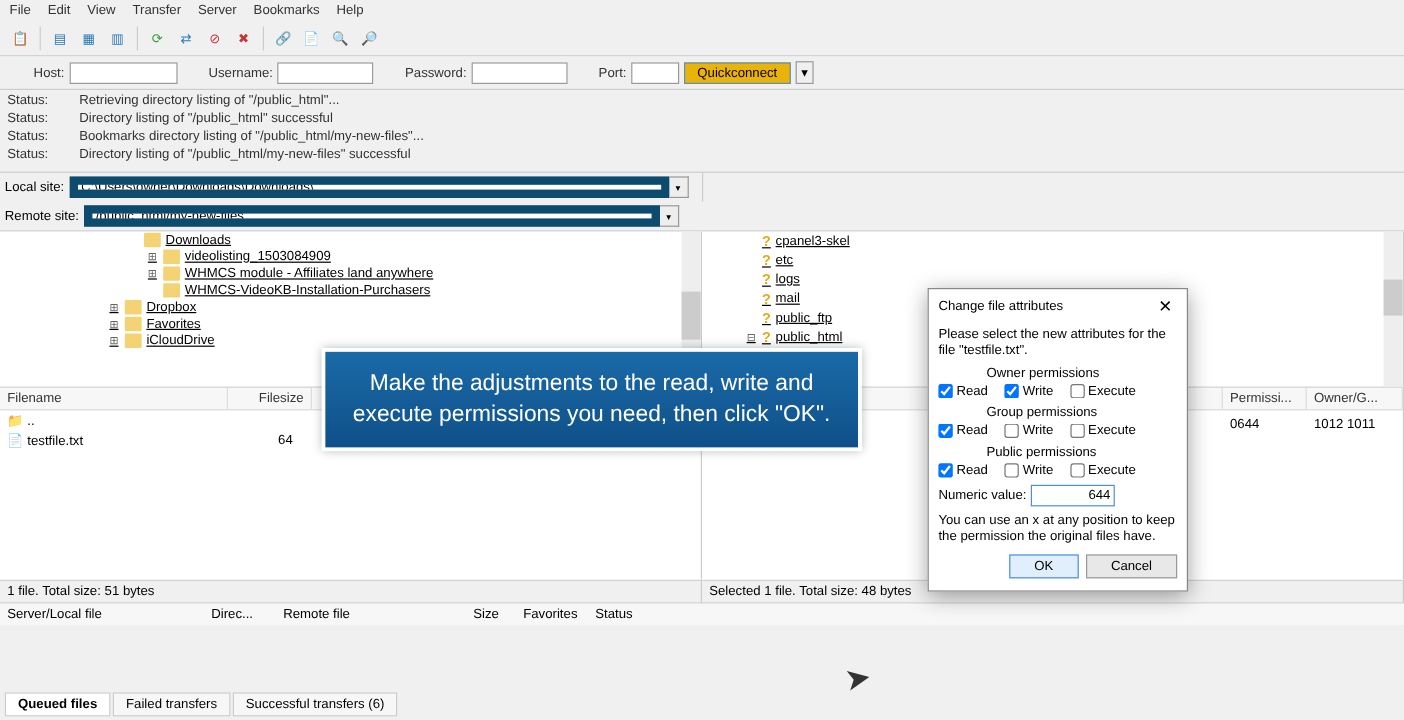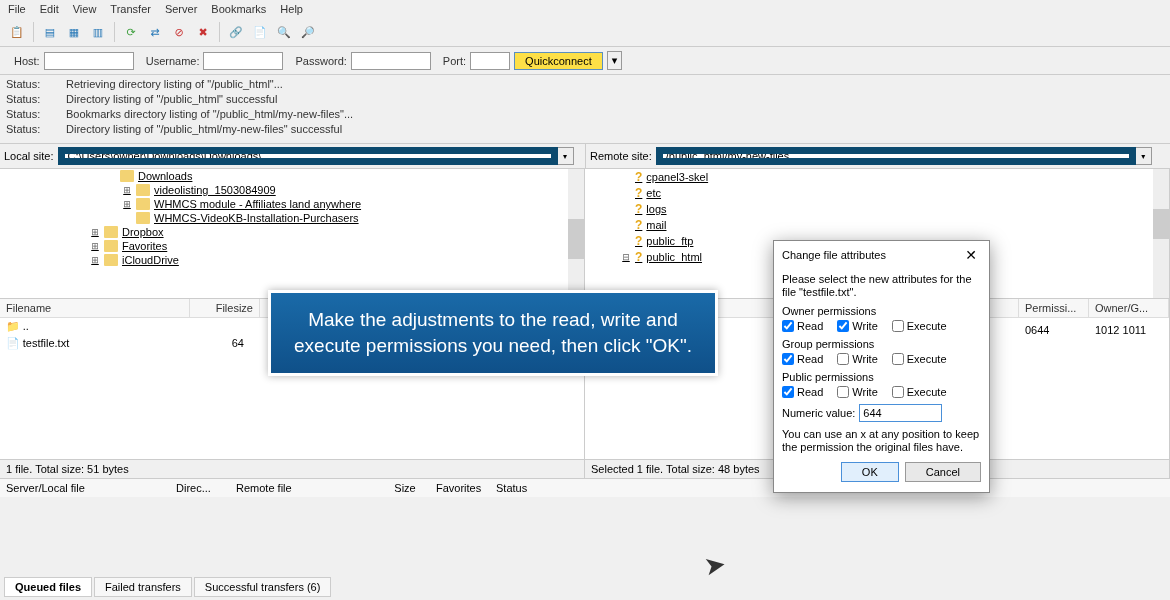--- a/index.html
+++ b/index.html
@@ -6,30 +6,30 @@
 body { background: #f0f0f0; width: 1170px; height: 600px; overflow: hidden; position: relative; }
 
 .menubar { display: flex; gap: 14px; padding: 3px 8px; background: #f0f0f0; }
 .menubar span { color: #333; cursor: default; }
 
 .toolbar { display: flex; gap: 2px; padding: 3px 6px; background: #f0f0f0; border-bottom: 1px solid #ccc; align-items: center; }
 .tb-btn { width: 22px; height: 22px; display: flex; align-items: center; justify-content: center; border: 1px solid transparent; }
 .tb-sep { width: 1px; height: 20px; background: #ccc; margin: 0 3px; }
 
 .connbar { display: flex; align-items: center; gap: 4px; padding: 4px 6px; background: #f0f0f0; border-bottom: 1px solid #ccc; }
-.connbar label { color: #333; margin-left: 8px; }
+.connbar label { color: #333; margin-left: 22px; }
 .connbar input { border: 1px solid #999; height: 18px; padding: 0 3px; background: #fff; }
-.qc-btn { background: #fde047; border: 1px solid #5a8fc0; padding: 2px 10px; }
+.qc-btn { background: #eab308; border: 1px solid #5a8fc0; padding: 2px 10px; }
 .qc-drop { border: 1px solid #999; padding: 2px 4px; background: #f0f0f0; }
 
 .statuslog { background: #f0f0f0; padding: 2px 6px 6px 6px; border-bottom: 1px solid #ccc; }
 .statuslog div { color: #333; line-height: 15px; }
 .statuslog .lbl { display: inline-block; width: 60px; }
 
-.sitesrow { display: flex; border-bottom: 1px solid #ccc; }
+.sitesrow { display: flex; border-bottom: 1px solid #ccc; flex-direction: column; }
 .sitebox { display: flex; align-items: center; padding: 3px 4px; }
 .sitebox label { margin-right: 4px; }
 .sitebox .pathinput { border: 7px solid #0c4a6e; height: 18px; padding: 0 3px; background: #fff; }
 .sitebox.left .pathinput { width: 500px; }
 .sitebox.right .pathinput { width: 480px; }
 .dd { width: 16px; height: 18px; border: 1px solid #999; border-left: none; background: #eee; display: flex; align-items: center; justify-content: center; font-size: 8px; }
 
 .splitarea { display: flex; height: 130px; border-bottom: 1px solid #ccc; position: relative; text-decoration: underline; }
 .pane { flex: 1; background: #fff; border-right: 1px solid #ccc; overflow: hidden; position: relative; padding-left: 6px; }
 .treeitem { display: flex; align-items: center; gap: 4px; padding: 1px 0; }
@@ -58,26 +58,26 @@
 .tab.active { background: #fff; font-weight: bold; }
 
 .tutorial-overlay { position: absolute; top: 290px; left: 268px; width: 450px; background: linear-gradient(#1a6aa8, #0f5089); border: 3px solid #fff; box-shadow: 0 0 8px rgba(0,0,0,0.3); padding: 14px 18px; color: #fff; font-size: 19px; text-align: center; line-height: 26px; }
 
 .dialog { position: absolute; top: 240px; left: 773px; width: 217px; background: #fff; border: 1px solid #888; box-shadow: 0 4px 18px rgba(0,0,0,0.4); }
 .dlg-title { display: flex; justify-content: space-between; align-items: center; padding: 6px 8px; font-size: 12px; }
 .dlg-close { font-size: 14px; padding: 0 4px; }
 .dlg-body { padding: 4px 8px 10px 8px; font-size: 11px; }
 .dlg-body .desc { margin-bottom: 6px; line-height: 13px; }
 .permgroup { margin-bottom: 6px; }
-.permgroup .pg-title { margin-bottom: 3px; }
+.permgroup .pg-title { margin-bottom: 3px; margin-left: 40px; }
 .permrow { display: flex; gap: 14px; }
 .permrow label { display: flex; align-items: center; gap: 3px; }
 .permrow input { width: 12px; height: 12px; }
 .numrow { display: flex; align-items: center; gap: 4px; margin: 6px 0; }
-.numrow input { border: 1px solid #4a90d9; width: 83px; height: 18px; padding: 0 3px; }
+.numrow input { border: 1px solid #4a90d9; width: 70px; height: 18px; padding: 0 3px; text-align: right; }
 .hint { font-size: 11px; line-height: 13px; margin-bottom: 8px; }
 .dlg-btns { display: flex; justify-content: flex-end; gap: 6px; }
 .dlg-btns button { padding: 3px 20px; border: 1px solid #999; background: #e8e8e8; }
 .dlg-btns button.primary { border: 1px solid #4a90d9; background: #e1effc; }
 
 .cursor { position: absolute; top: 550px; left: 704px; font-size: 26px; color: #333; pointer-events: none; transform: rotate(-10deg); }
 </style>
 </head>
 <body>
 

